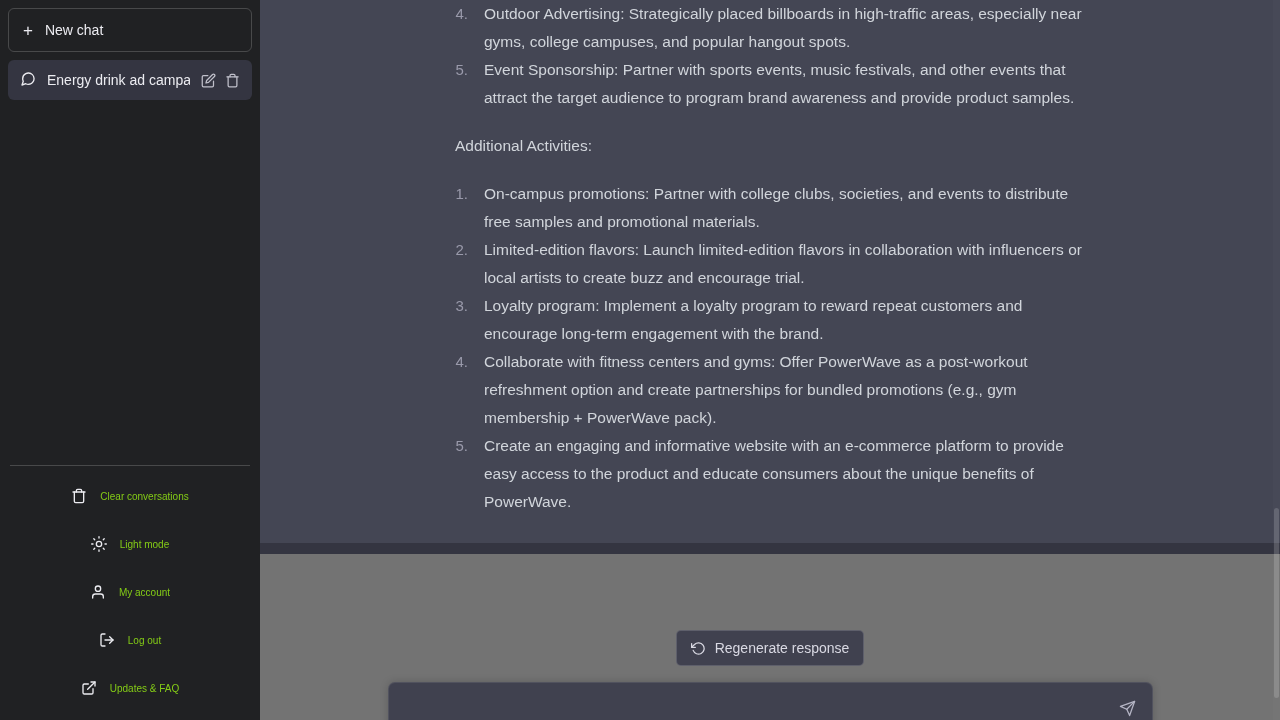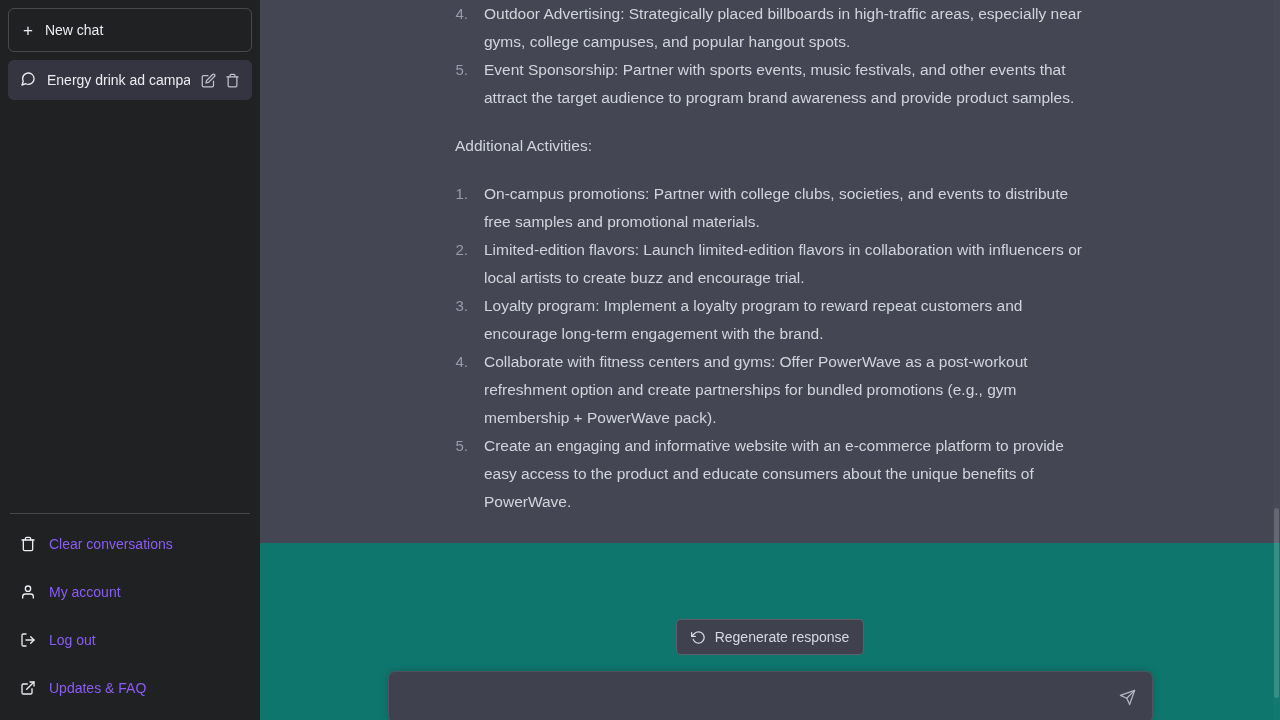--- a/index.html
+++ b/index.html
@@ -43,22 +43,23 @@
   .chat-actions { display:flex; align-items:center; gap:9px; flex:0 0 auto; }
   .chat-actions .ic { width:15px; height:15px; display:block; opacity:0.85; cursor:pointer; }
 
   .spacer { flex:1 1 auto; }
 
   .divider { height:1px; background:rgba(255,255,255,0.18); margin:0 2px 6px 2px; }
 
   .menu-item {
     display:flex; align-items:center; gap:13px;
     height:48px; padding:0 12px;
-    color:#8b5cf6; font-size:14px; cursor:pointer;
+    color:#84cc16; font-size:10px; cursor:pointer;
     border-radius:6px;
+    justify-content:center;
   }
   .menu-item .ic { width:16px; height:16px; flex:0 0 16px; display:block; }
 
   
   .main {
     flex:1 1 auto; height:720px; position:relative;
     background:#343541; display:flex; flex-direction:column;
   }
   .msg-block {
     background:#444654;
@@ -88,22 +89,23 @@
     flex:0 0 22px; width:22px;
     color:#9a9aab; font-size:15px;
     text-align:right; padding-right:0;
   }
   .li-text { flex:1 1 auto; padding-left:16px; }
   .para { margin:20px 0 20px 9px; }
   .list-top { margin-top:0; }
 
   
   .bottom {
-    flex:1 1 auto; background:#0f766e;
+    flex:1 1 auto; background:#737373;
     position:relative;
+    margin-top:11px;
   }
   .regen-wrap {
     position:absolute; left:0; right:0; top:76px;
     display:flex; justify-content:center;
   }
   .regen-btn {
     display:flex; align-items:center; gap:9px;
     height:36px; padding:0 14px;
     border:1px solid rgba(255,255,255,0.16);
     border-radius:5px; background:#40414f;
@@ -190,20 +192,36 @@
     <div class="menu-item">
       <span class="ic">
         <svg width="16" height="16" viewBox="0 0 24 24" fill="none" stroke="#ececf1" stroke-width="2" stroke-linecap="round" stroke-linejoin="round">
           <polyline points="3 6 5 6 21 6"></polyline>
           <path d="M19 6v14a2 2 0 0 1-2 2H7a2 2 0 0 1-2-2V6m3 0V4a2 2 0 0 1 2-2h4a2 2 0 0 1 2 2v2"></path>
         </svg>
       </span>
       <span>Clear conversations</span>
     </div>
 
+    <div class="menu-item">
+      <span class="ic">
+        <svg width="16" height="16" viewBox="0 0 24 24" fill="none" stroke="#ececf1" stroke-width="2" stroke-linecap="round" stroke-linejoin="round">
+          <circle cx="12" cy="12" r="4"></circle>
+          <line x1="12" y1="1" x2="12" y2="3"></line>
+            <line x1="12" y1="21" x2="12" y2="23"></line>
+          <line x1="4.2" y1="4.2" x2="5.6" y2="5.6"></line>
+            <line x1="18.4" y1="18.4" x2="19.8" y2="19.8"></line>
+          <line x1="1" y1="12" x2="3" y2="12"></line>
+            <line x1="21" y1="12" x2="23" y2="12"></line>
+          <line x1="4.2" y1="19.8" x2="5.6" y2="18.4"></line>
+            <line x1="18.4" y1="5.6" x2="19.8" y2="4.2"></line>
+        </svg>
+      </span>
+      <span>Light mode</span>
+    </div>
 
     <div class="menu-item">
       <span class="ic">
         <svg width="16" height="16" viewBox="0 0 24 24" fill="none" stroke="#ececf1" stroke-width="2" stroke-linecap="round" stroke-linejoin="round">
           <path d="M20 21v-2a4 4 0 0 0-4-4H8a4 4 0 0 0-4 4v2"></path>
           <circle cx="12" cy="7" r="4"></circle>
         </svg>
       </span>
       <span>My account</span>
     </div>

